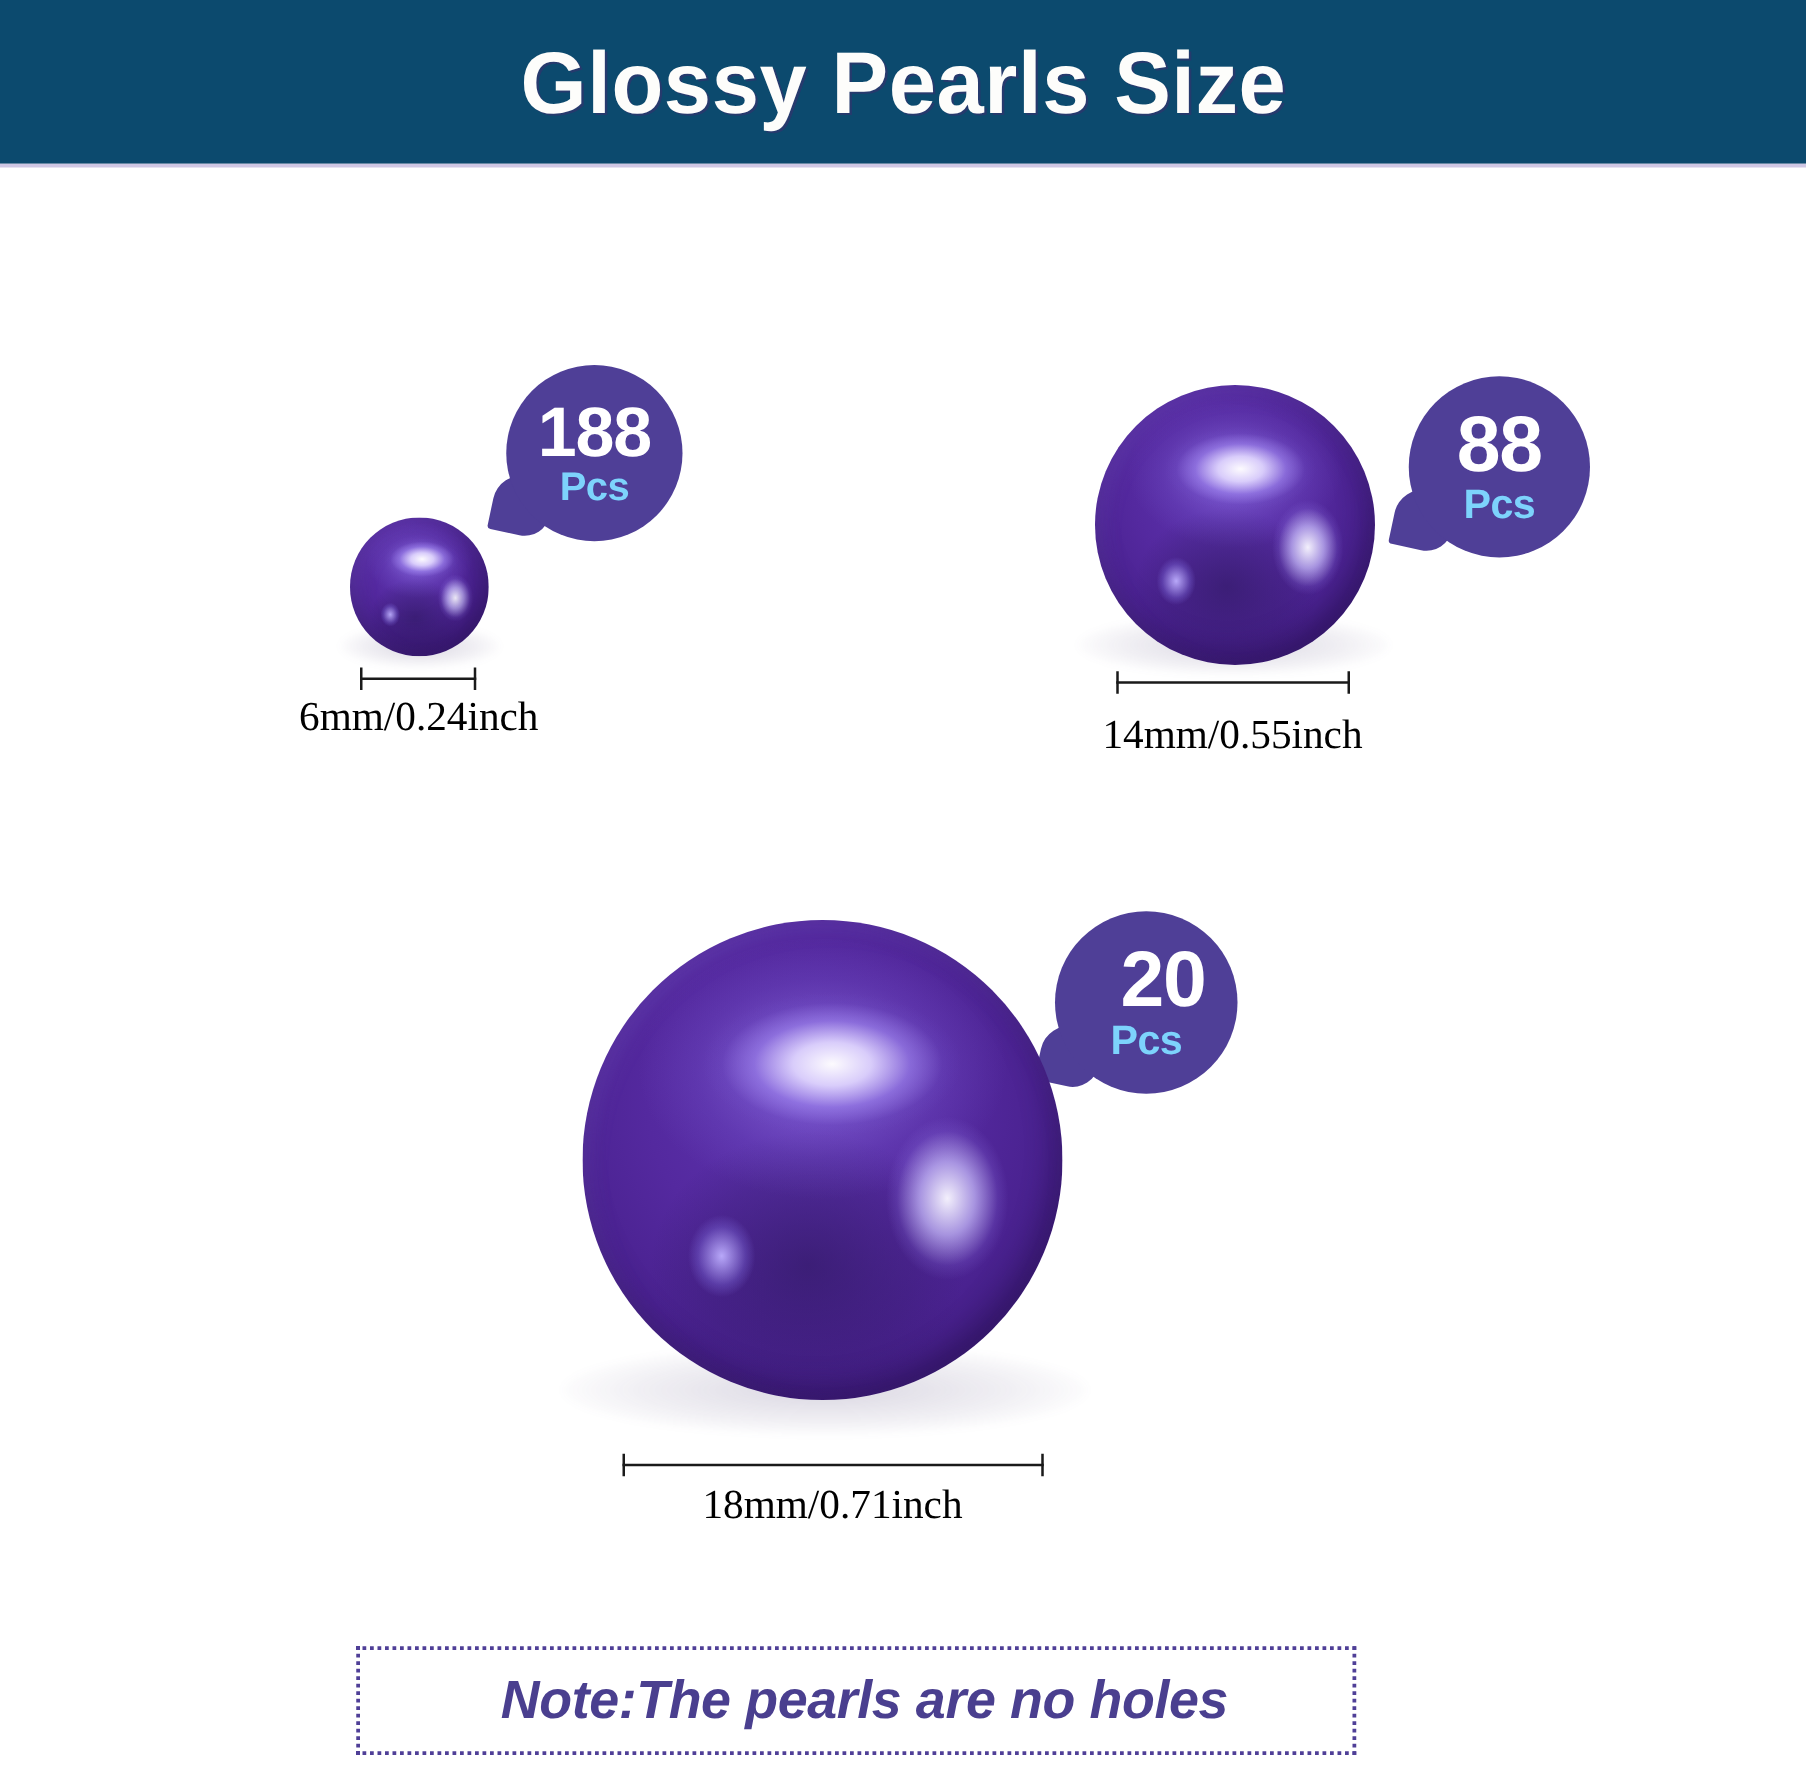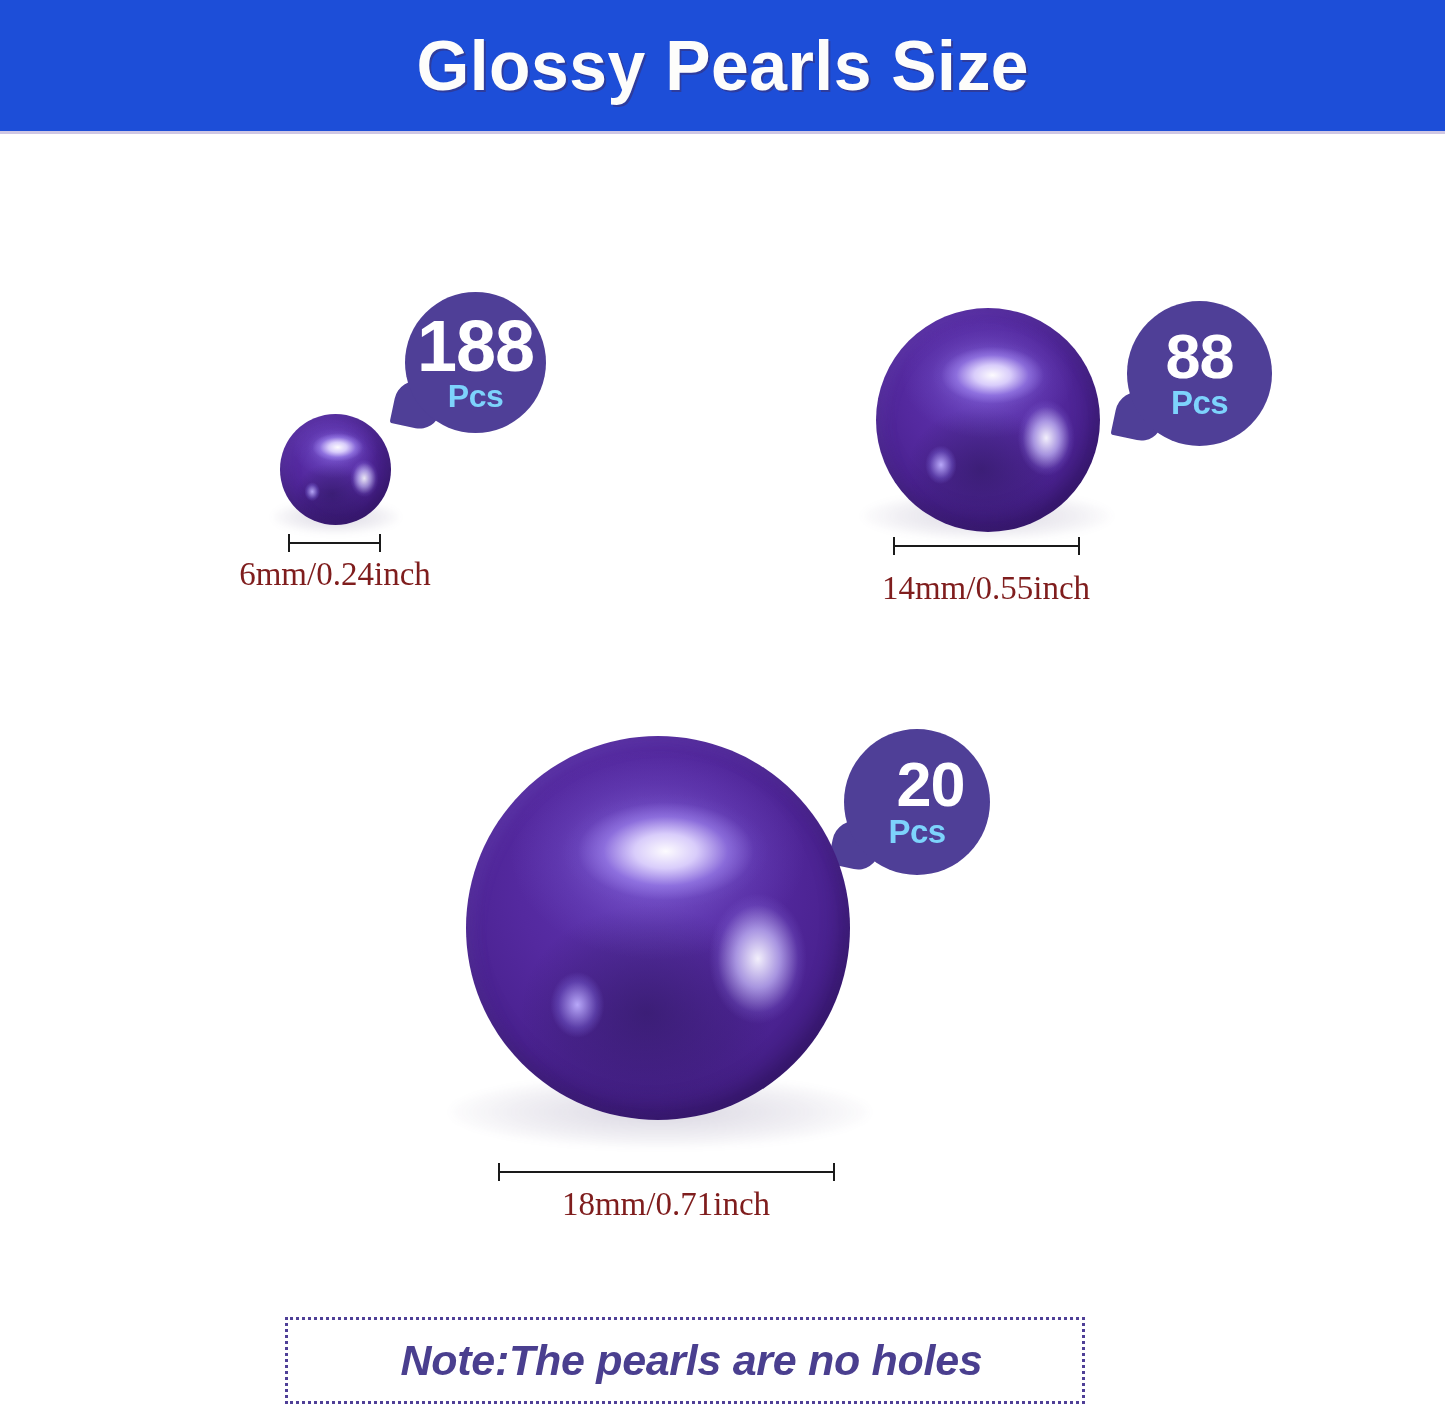--- a/index.html
+++ b/index.html
@@ -15,21 +15,21 @@
     position: relative;
   }
 
   
   .header-banner {
     position: absolute;
     left: 0;
     top: 0;
     width: 1445px;
     height: 131px;
-    background: #1d4ed8;
+    background: #0c4a6e;
     display: flex;
     align-items: center;
     justify-content: center;
     box-sizing: border-box;
   }
   .header-title {
     color: #fdfdfb;
     font-family: "Liberation Sans", sans-serif;
     font-weight: bold;
     font-size: 70px;
@@ -132,21 +132,21 @@
     height: 18px;
     background: #1a1a1a;
   }
   .dim-line .cap.left  { left: 0; }
   .dim-line .cap.right { right: 0; }
 
   .dim-label {
     position: absolute;
     font-family: "Liberation Serif", serif;
     font-size: 33px;
-    color: #7f1d1d;
+    color: #000000;
     white-space: nowrap;
     text-align: center;
   }
 
   
   .note-box {
     position: absolute;
     left: 285px;
     top: 1317px;
     width: 800px;
@@ -177,21 +177,21 @@
 </div>
 <div class="header-underline"></div>
 
 <div>
 
   <div class="pearl-shadow" style="left:272px; top:500px; width:128px; height:34px;"></div>
 
   <div class="pearl" style="left:280px; top:414px; width:111px; height:111px;"></div>
 
   <div class="bubble" style="left:405px; top:292px; width:141px; height:141px;">
-    <div class="bubble-count" style="font-size:72px;">188</div>
+    <div class="bubble-count" style="font-size:56px;">188</div>
     <div class="bubble-unit" style="font-size:32px; margin-top:1px;">Pcs</div>
   </div>
 
   <div class="dim-line" style="left:288px; top:534px; width:93px;">
     <div class="cap left"></div>
     <div class="bar"></div>
     <div class="cap right"></div>
   </div>
 
   <div class="dim-label" style="left:160px; top:556px; width:350px;">6mm/0.24inch</div>

